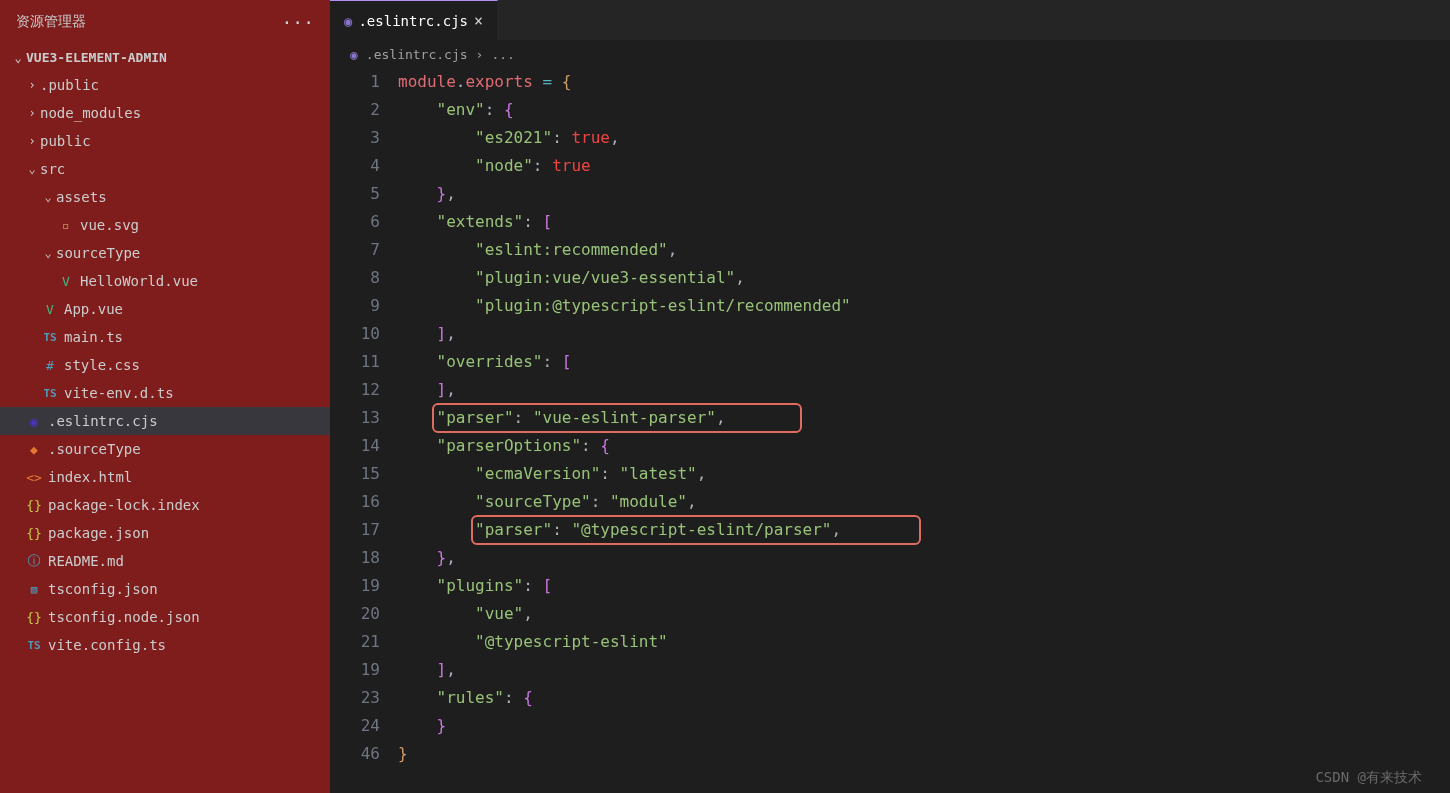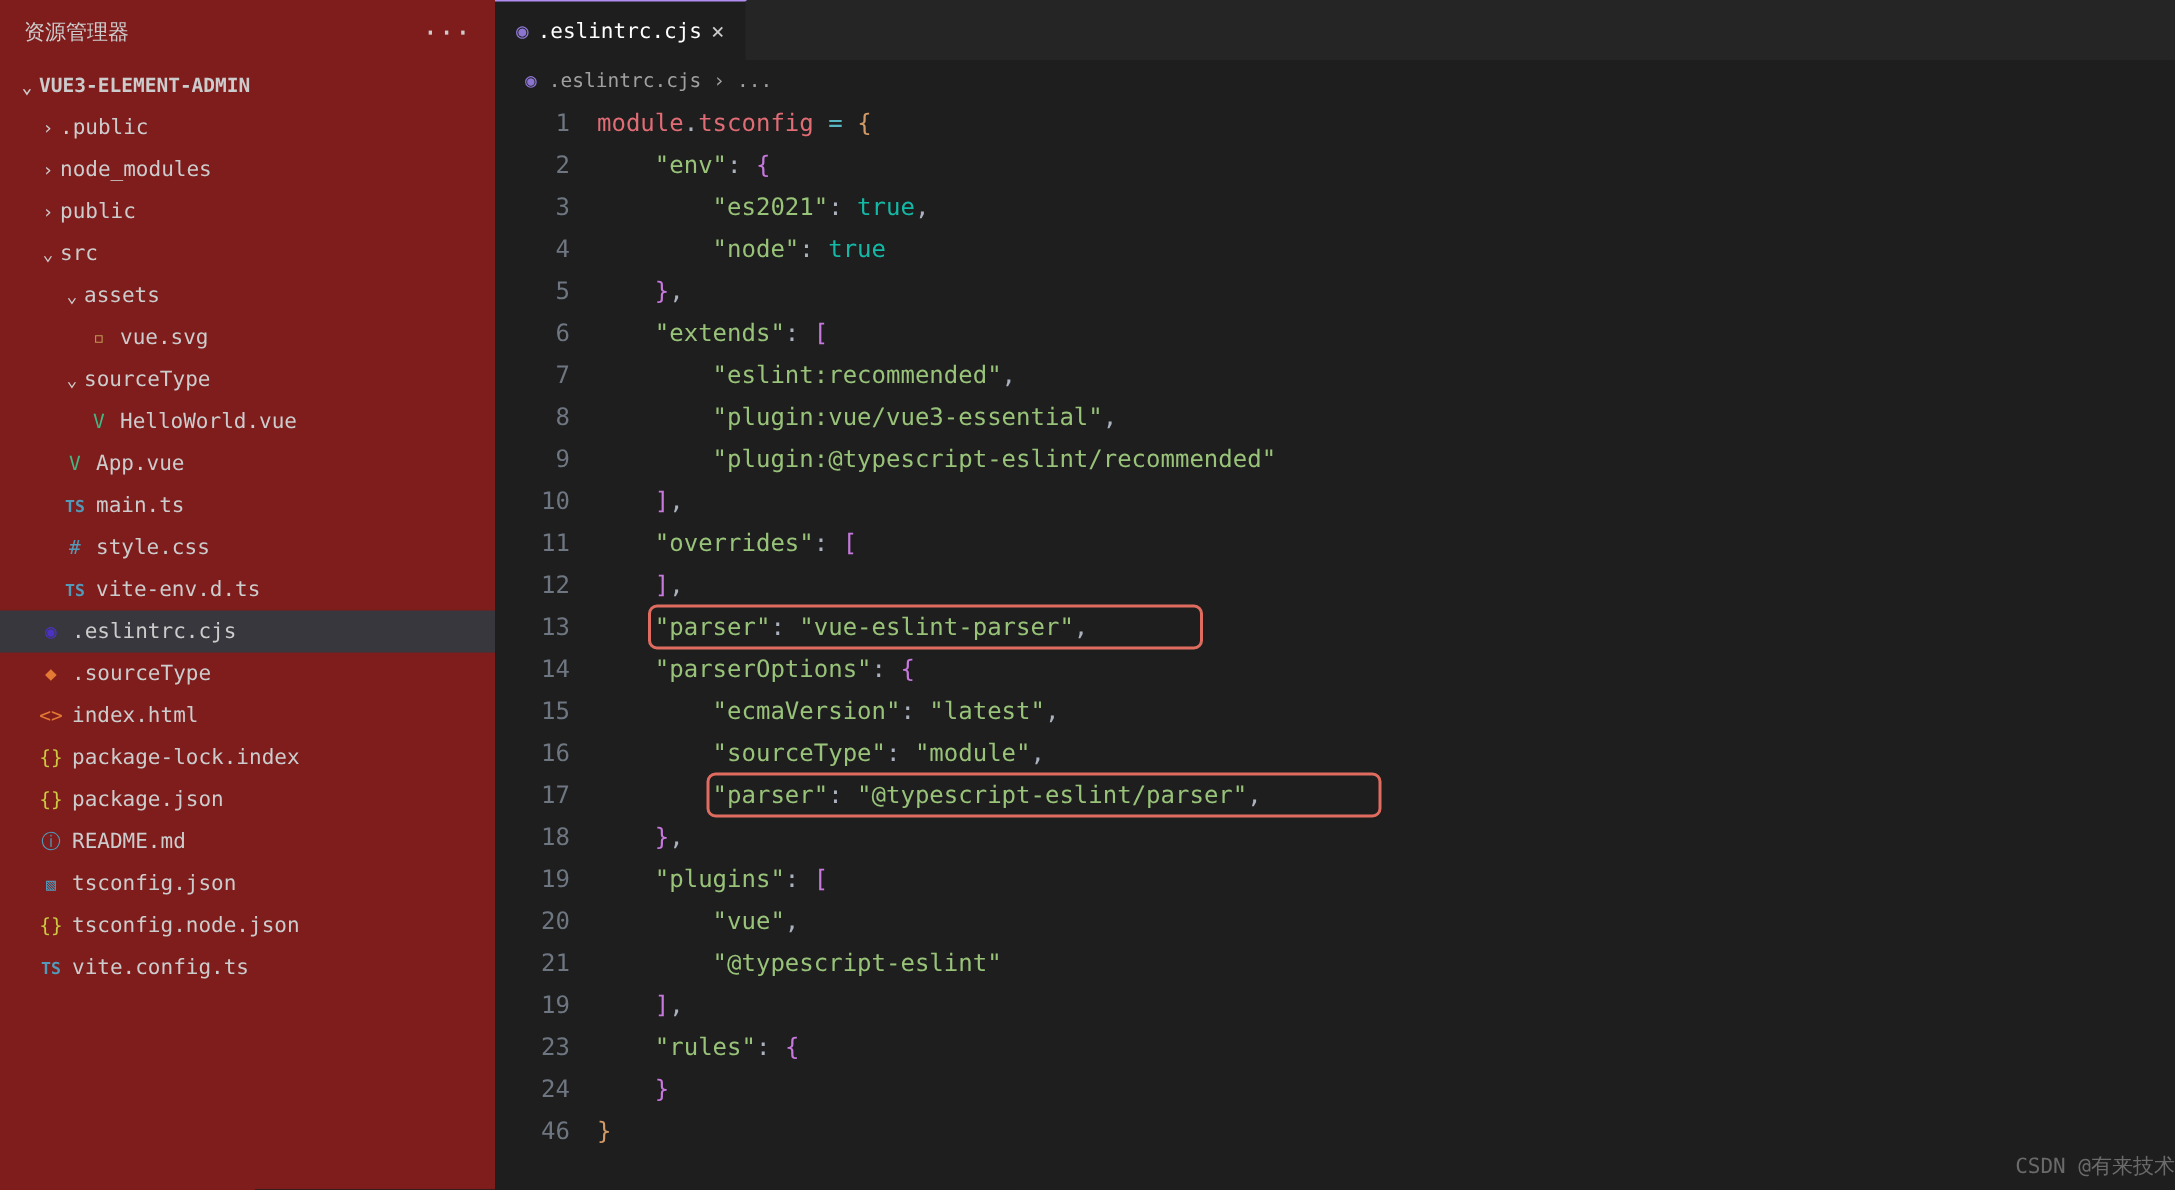--- a/index.html
+++ b/index.html
@@ -35,25 +35,25 @@
 .breadcrumb .bc-icon{color:#8c75d0}
 .editor{flex:1;display:flex;font-family:Consolas,monospace;font-size:16px;position:relative;line-height:28px}
 .gutter{width:68px;text-align:right;padding-right:18px;color:#6e7681;user-select:none}
 .gutter .ln{height:28px}
 .code{flex:1;position:relative}
 .code-line{height:28px;white-space:pre}
 .tk-prop{color:#e06c75}
 .tk-op{color:#56b6c2}
 .tk-punc{color:#abb2bf}
 .tk-str{color:#98c379}
-.tk-bool{color:#14b8a6}
+.tk-bool{color:#ef4444}
 .tk-br1{color:#d19a66}
 .tk-br2{color:#c678dd}
 .hl-box{position:absolute;border:2px solid #e06c60;border-radius:6px;pointer-events:none}
-.watermark{position:absolute;bottom:6px;right:0;color:#6a6a6a;font-size:14px}
+.watermark{position:absolute;bottom:6px;right:28px;color:#6a6a6a;font-size:14px}
 </style>
 </head>
 <body>
 
 <div class="sidebar">
   <div class="sidebar-header">
     <span class="sidebar-title">资源管理器</span>
     <span class="ellipsis">···</span>
   </div>
   <div class="project-header">
@@ -207,21 +207,21 @@
         <div class="ln">20</div>
         <div class="ln">21</div>
         <div class="ln">19</div>
         <div class="ln">23</div>
         <div class="ln">24</div>
         <div class="ln">46</div>
       </div>
     <div class="code" id="code">
       <div class="hl-box" style="top:335px;left:34px;width:370px;height:30px"></div>
       <div class="hl-box" style="top:447px;left:73px;width:450px;height:30px"></div>
-    <div class="code-line"><span class="tk-prop">module</span><span class="tk-punc">.</span><span class="tk-prop">tsconfig</span><span> </span><span class="tk-op">=</span><span> </span><span class="tk-br1">{</span></div>
+    <div class="code-line"><span class="tk-prop">module</span><span class="tk-punc">.</span><span class="tk-prop">exports</span><span> </span><span class="tk-op">=</span><span> </span><span class="tk-br1">{</span></div>
         <div class="code-line"><span>    </span><span class="tk-str">"env"</span><span class="tk-punc">:</span><span> </span><span class="tk-br2">{</span></div>
         <div class="code-line"><span>        </span><span class="tk-str">"es2021"</span><span class="tk-punc">:</span><span> </span><span class="tk-bool">true</span><span class="tk-punc">,</span></div>
         <div class="code-line"><span>        </span><span class="tk-str">"node"</span><span class="tk-punc">:</span><span> </span><span class="tk-bool">true</span></div>
         <div class="code-line"><span>    </span><span class="tk-br2">}</span><span class="tk-punc">,</span></div>
         <div class="code-line"><span>    </span><span class="tk-str">"extends"</span><span class="tk-punc">:</span><span> </span><span class="tk-br2">[</span></div>
         <div class="code-line"><span>        </span><span class="tk-str">"eslint:recommended"</span><span class="tk-punc">,</span></div>
         <div class="code-line"><span>        </span><span class="tk-str">"plugin:vue/vue3-essential"</span><span class="tk-punc">,</span></div>
         <div class="code-line"><span>        </span><span class="tk-str">"plugin:@typescript-eslint/recommended"</span></div>
         <div class="code-line"><span>    </span><span class="tk-br2">]</span><span class="tk-punc">,</span></div>
         <div class="code-line"><span>    </span><span class="tk-str">"overrides"</span><span class="tk-punc">:</span><span> </span><span class="tk-br2">[</span></div>

